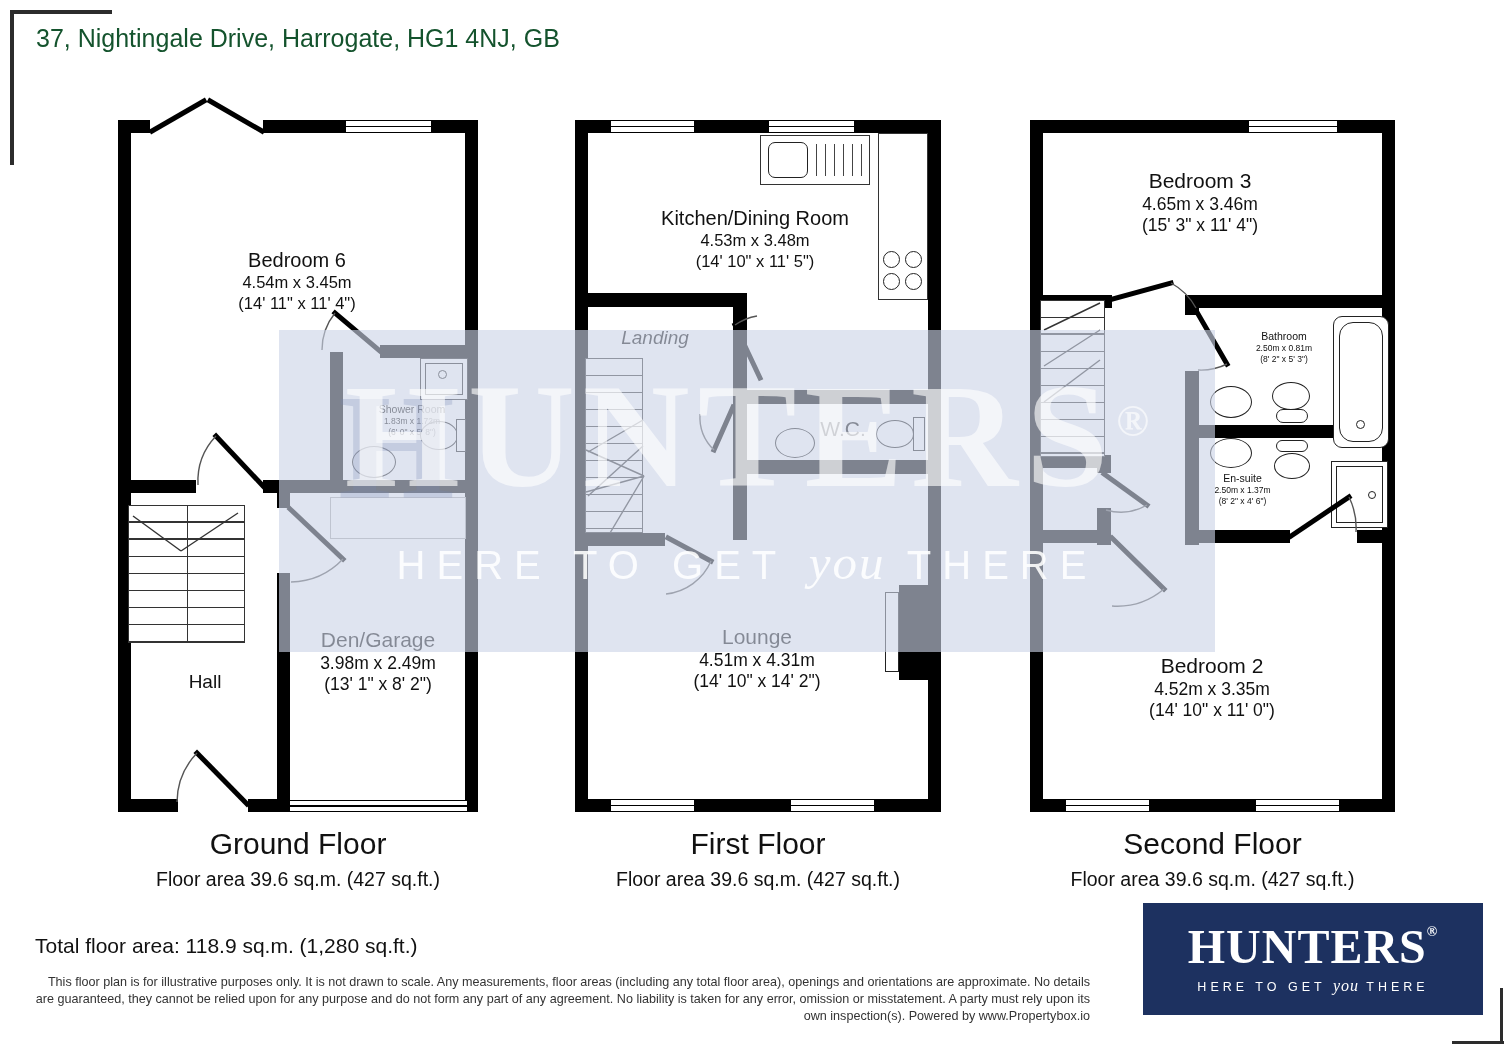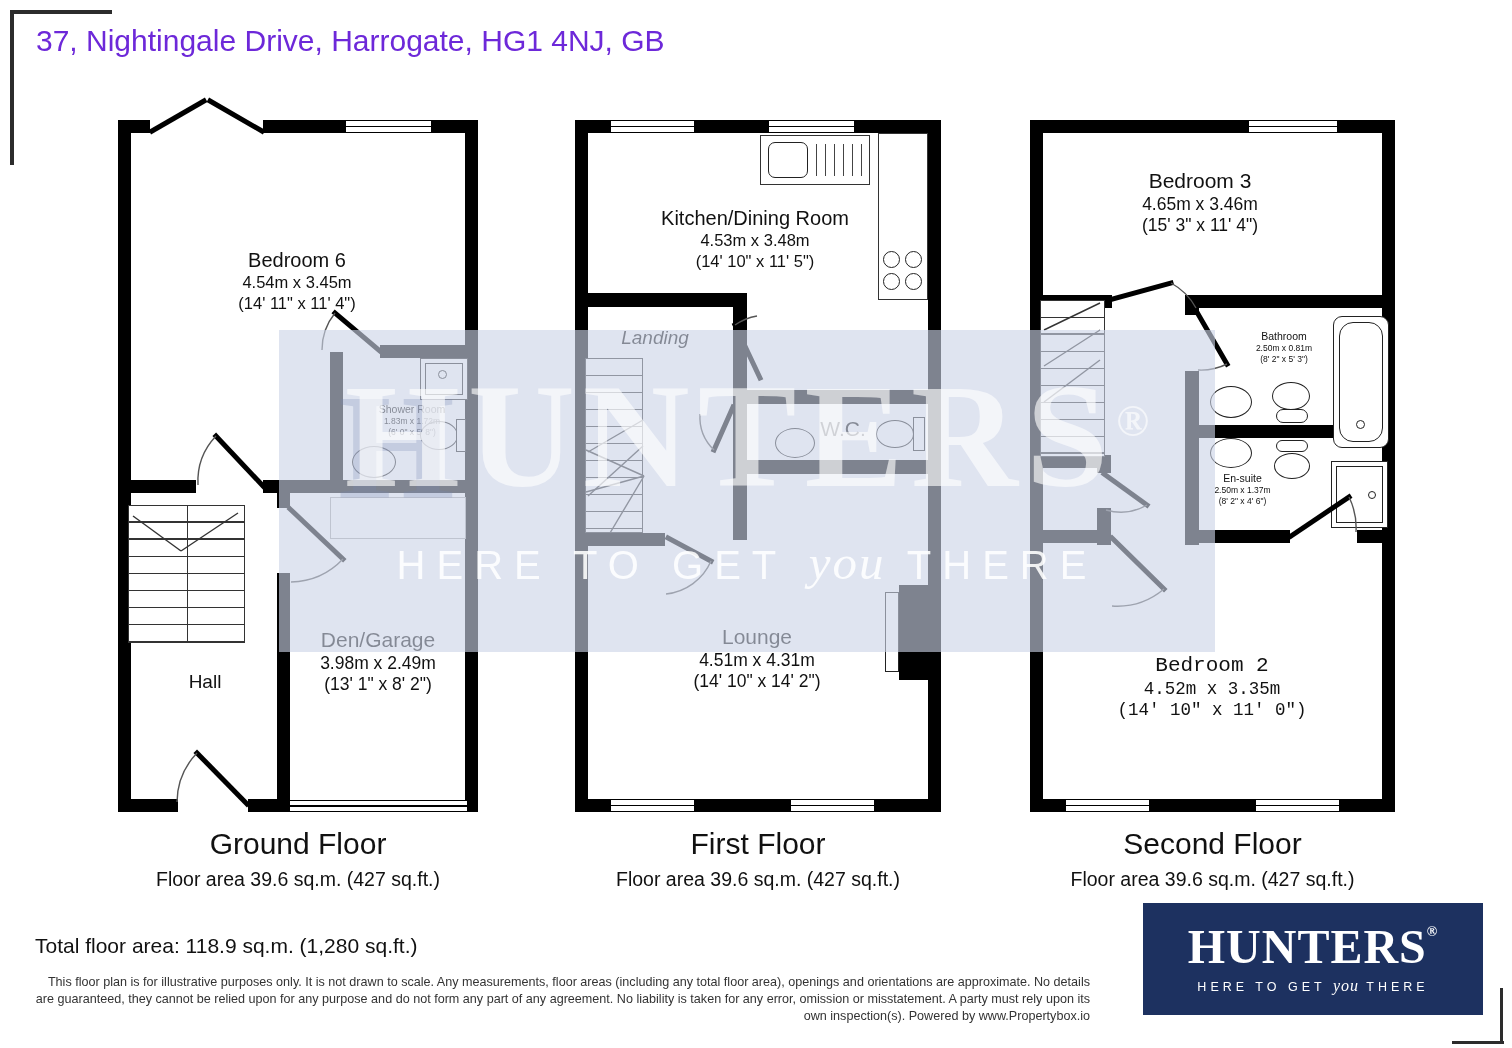--- a/index.html
+++ b/index.html
@@ -32,21 +32,21 @@
   .room-label.big .rl-dim{font-size:17.5px;}
   .room-label.sm{line-height:1.25;}
   .room-label.sm .rl-name{font-size:10.5px;}
   .room-label.sm .rl-dim{font-size:8.5px;}
   .single{font-size:19px;}
   .wc-label{font-size:21px;}
   .floor-caption{position:absolute;text-align:center;color:#111;}
   .fc-name{font-size:30px;}
   .fc-area{font-size:19.5px;margin-top:7px;}
   
-  #title{position:absolute;left:36px;top:24px;font-size:30px;color:#6d28d9;}
+  #title{position:absolute;left:36px;top:24px;font-size:25px;color:#14532d;}
   #total{position:absolute;left:35px;top:934px;font-size:21px;color:#111;}
   #disclaimer{position:absolute;left:35px;top:974px;width:1055px;font-size:12.6px;line-height:1.34;color:#333;text-align:right;}
   .bracket{position:absolute;background:#2c2c2c;}
   
   #wm-band{position:absolute;left:279px;top:330px;width:936px;height:322px;background:rgba(203,211,231,0.62);}
   #wm-word{position:absolute;left:279px;top:362px;width:936px;text-align:center;line-height:1;
            font-family:"Liberation Serif",serif;font-weight:700;font-size:148px;letter-spacing:8px;
            color:rgba(255,255,255,0.62);white-space:nowrap;}
   #wm-word .reg{font-size:44px;vertical-align:super;letter-spacing:0;}
   #wm-mono{position:absolute;left:338px;top:372px;font-family:"Liberation Serif",serif;font-weight:700;
@@ -276,21 +276,21 @@
   <div class="room-label sm z2" style="left:1218px;top:330px;width:132px;">
     <div class="rl-name">Bathroom</div>
     <div class="rl-dim">2.50m x 0.81m</div>
     <div class="rl-dim">(8' 2" x 5' 3")</div>
   </div>
   <div class="room-label sm z2" style="left:1180px;top:472px;width:125px;">
     <div class="rl-name">En-suite</div>
     <div class="rl-dim">2.50m x 1.37m</div>
     <div class="rl-dim">(8' 2" x 4' 6")</div>
   </div>
-  <div class="room-label big z2" style="left:1072px;top:653px;width:280px;font-family:Liberation Mono, monospace;">
+  <div class="room-label big z2" style="left:1072px;top:653px;width:280px;">
     <div class="rl-name">Bedroom 2</div>
     <div class="rl-dim">4.52m x 3.35m</div>
     <div class="rl-dim">(14' 10" x 11' 0")</div>
   </div>
 
   <div class="z6" style="position:absolute;left:0;top:0;width:1512px;height:1048px;pointer-events:none;">
     <div id="wm-band"></div>
     <div id="wm-mono">H</div>
     <div id="wm-word"><span>HUNTERS</span><span class="reg">®</span></div>
     <div id="wm-tag">

